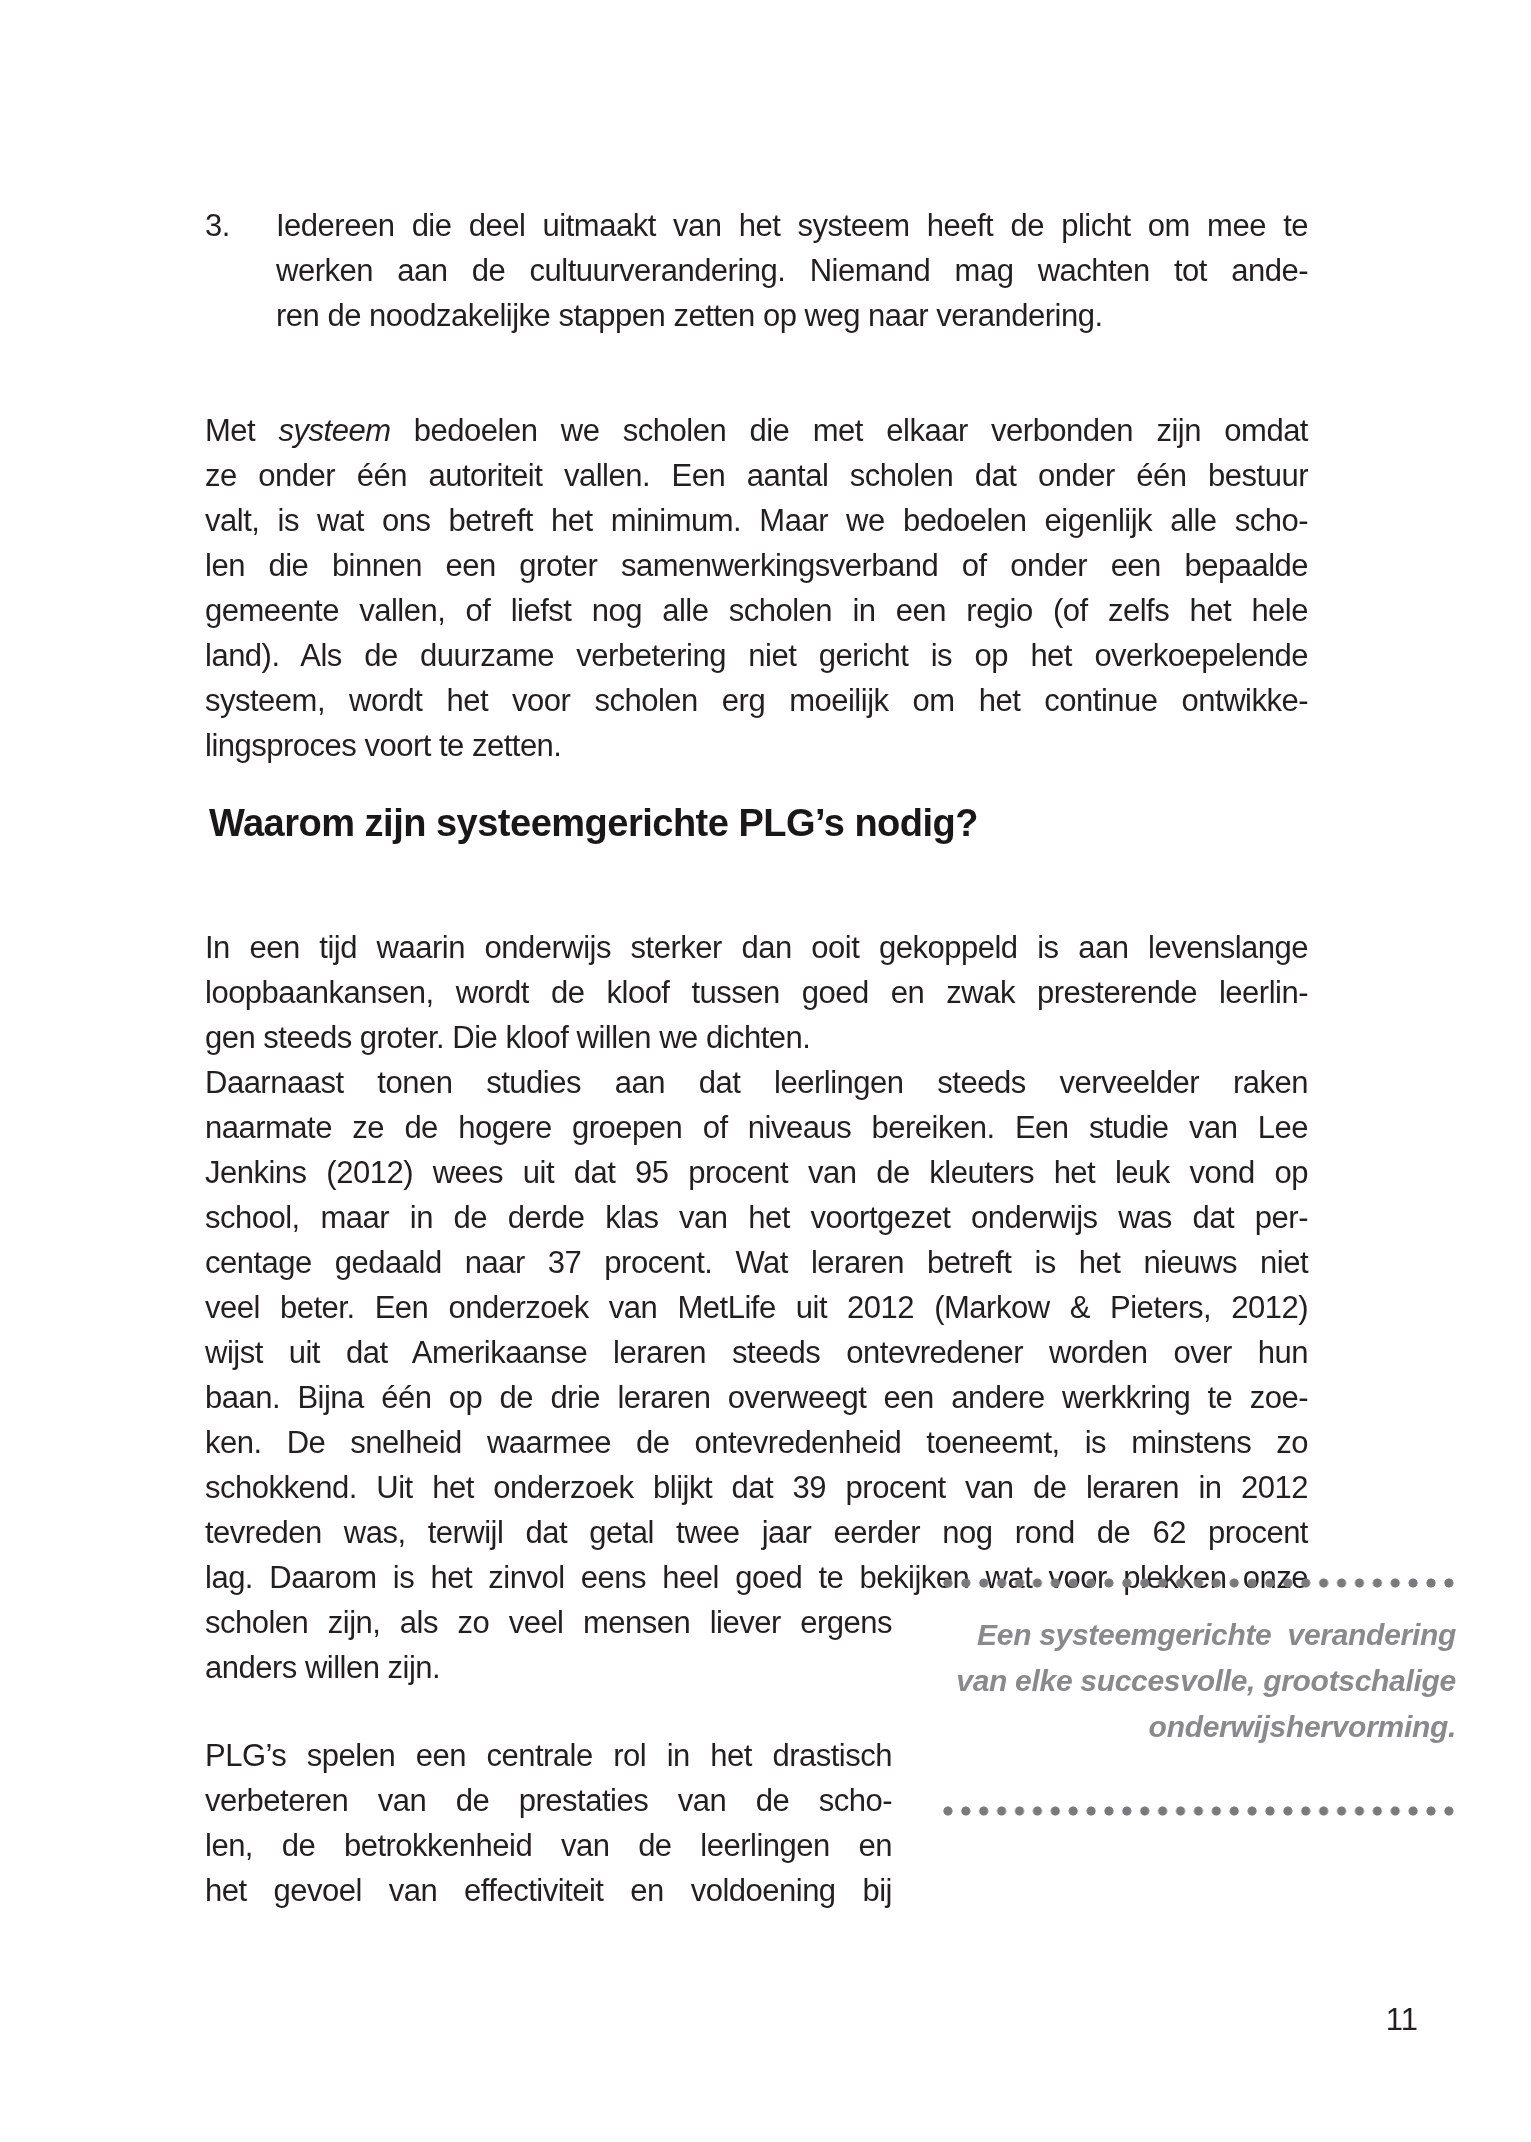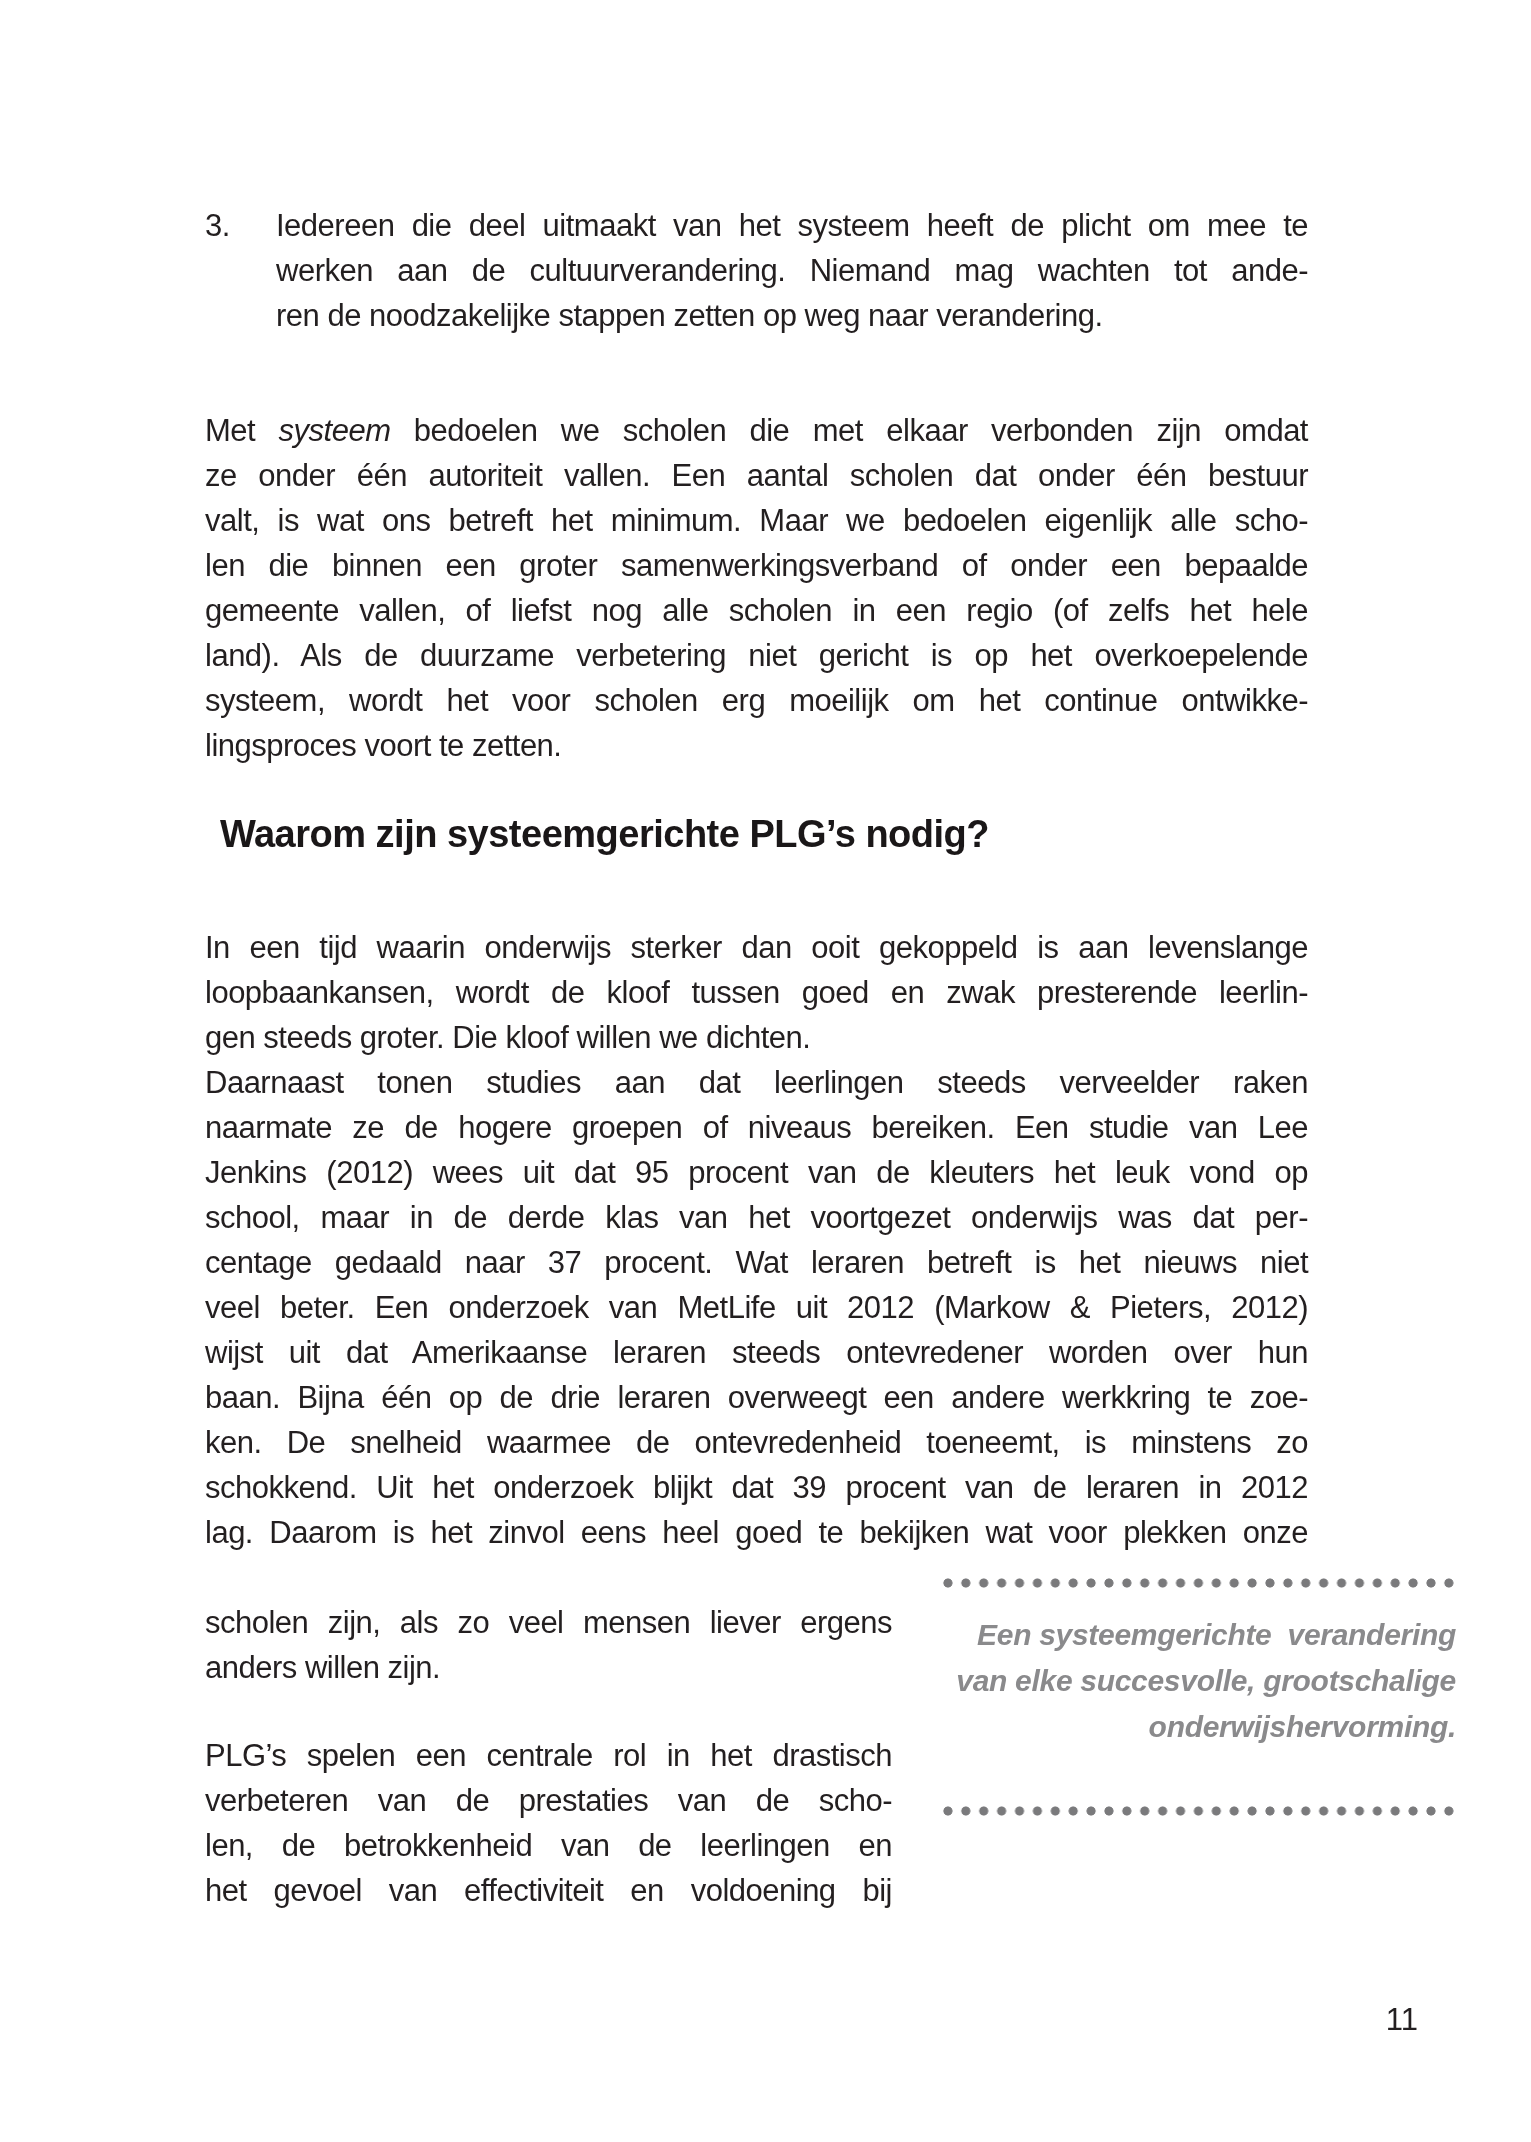--- a/index.html
+++ b/index.html
@@ -26,21 +26,21 @@
   .item3{left:205px;top:203px;width:1103px;display:flex;}
   .item3 .marker{
     width:71px;flex:0 0 71px;
     font-size:31px;line-height:45px;letter-spacing:-0.5px;
   }
   .item3 .item-lines{flex:1 1 auto;}
 
   .para1{left:205px;top:408px;width:1103px;}
 
   .heading{
-    position:absolute;left:205px;top:795px;margin:15px;
+    position:absolute;left:205px;top:795px;margin:4px;
     font-size:38px;line-height:48px;font-weight:bold;
     letter-spacing:-0.5px;color:#1a1718;
   }
 
   .para2{left:205px;top:925px;width:1103px;}
   .para2b{left:205px;top:1600px;width:687px;}
   .para3{left:205px;top:1733px;width:687px;}
 
   .quote{position:absolute;left:939px;top:1578px;width:517px;}
   .dots{
@@ -104,20 +104,21 @@
       <div class="ln">Daarnaast tonen studies aan dat leerlingen steeds verveelder raken</div>
       <div class="ln">naarmate ze de hogere groepen of niveaus bereiken. Een studie van Lee</div>
       <div class="ln">Jenkins (2012) wees uit dat 95 procent van de kleuters het leuk vond op</div>
       <div class="ln">school, maar in de derde klas van het voortgezet onderwijs was dat per-</div>
       <div class="ln">centage gedaald naar 37 procent. Wat leraren betreft is het nieuws niet</div>
       <div class="ln">veel beter. Een onderzoek van MetLife uit 2012 (Markow &amp; Pieters, 2012)</div>
       <div class="ln">wijst uit dat Amerikaanse leraren steeds ontevredener worden over hun</div>
       <div class="ln">baan. Bijna één op de drie leraren overweegt een andere werkkring te zoe-</div>
       <div class="ln">ken. De snelheid waarmee de ontevredenheid toeneemt, is minstens zo</div>
       <div class="ln">schokkend. Uit het onderzoek blijkt dat 39 procent van de leraren in 2012</div>
+      <div class="ln">tevreden was, terwijl dat getal twee jaar eerder nog rond de 62 procent</div>
       <div class="ln">lag. Daarom is het zinvol eens heel goed te bekijken wat voor plekken onze</div>
     </div>
 
   <div class="block para2b">
 
   <div class="ln">scholen zijn, als zo veel mensen liever ergens</div>
       <div class="ln short">anders willen zijn.</div>
     </div>
 
   <div class="block para3">

